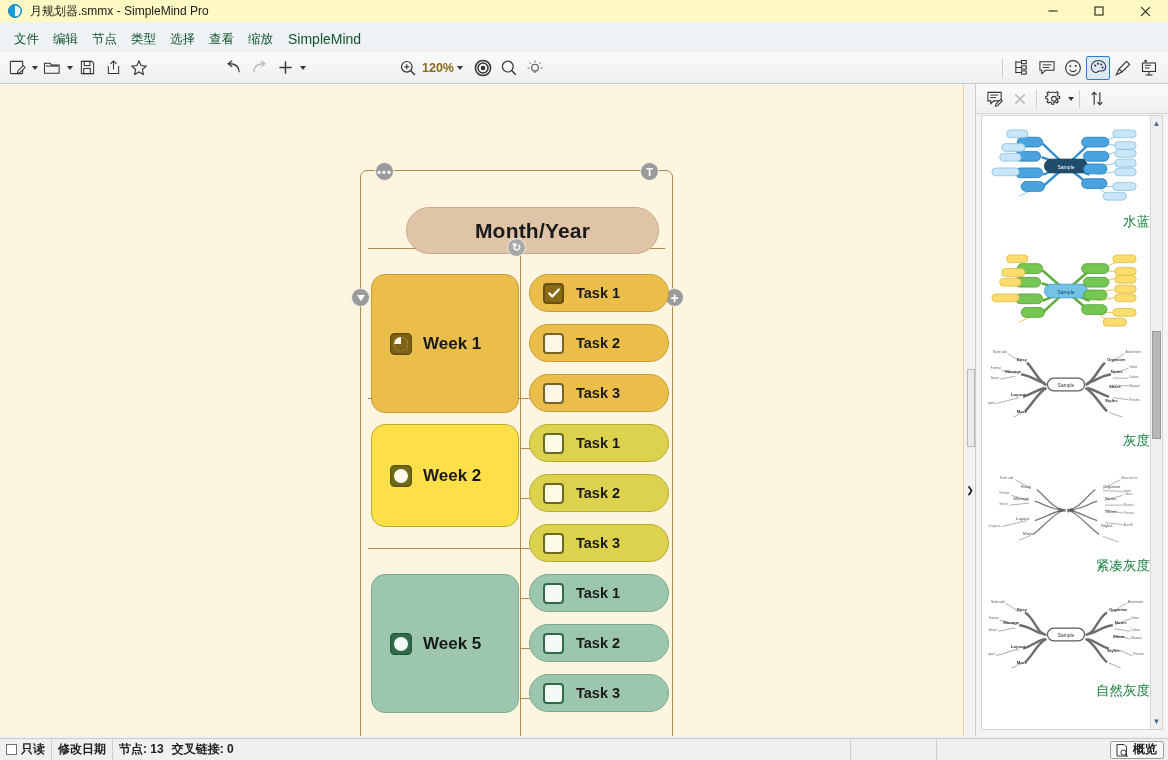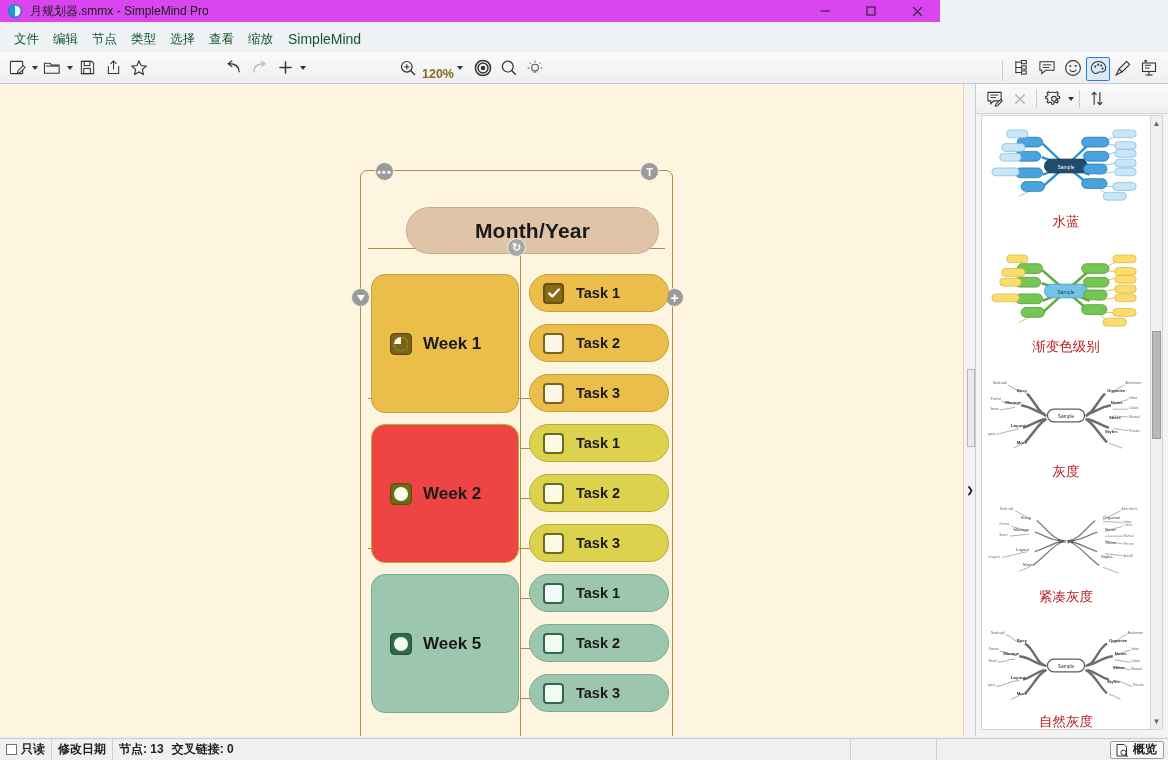--- a/index.html
+++ b/index.html
@@ -6,22 +6,22 @@
   html,body { width:1168px; height:760px; overflow:hidden; }
   body {
     font-family: "Liberation Sans", sans-serif;
     background:#f0f0f0; font-size:12px; color:#000;
     -webkit-font-smoothing: antialiased;
   }
   .app { position:relative; width:1168px; height:760px; background:#eef2f5; }
 
   
   .titlebar {
-    position:absolute; left:0; top:0; width:940px; height:22px;
-    background:#d946ef; display:flex; align-items:center;
+    position:absolute; left:0; top:0; width:1168px; height:22px;
+    background:#fef9c3; display:flex; align-items:center;
   }
   .app-logo { width:14px; height:14px; margin-left:8px; margin-right:8px; position:relative; flex:0 0 auto; }
   .app-logo svg { display:block; }
   .title-text { font-size:12px; color:#1b1b1b; letter-spacing:0; white-space:nowrap; }
   .winbtns { position:absolute; right:0; top:0; display:flex; height:22px; }
   .winbtn { width:46px; height:22px; display:flex; align-items:center; justify-content:center; color:#222; font-size:12px; }
   .winbtn svg { display:block; }
 
   
   .menubar {
@@ -31,21 +31,21 @@
   .menu-item { font-size:12.5px; padding:2px 7px; color:#14532d; white-space:nowrap; }
   .menu-item.latin { font-size:14px; padding:2px 8px; }
 
   
   .toolbar {
     position:absolute; left:0; top:52px; width:1168px; height:32px;
     background:linear-gradient(#fbfbfb,#eceff1);
     border-bottom:1px solid #c8ccd0;
     display:flex; align-items:center;
   }
-  .tb-group { display:flex; align-items:flex-end; }
+  .tb-group { display:flex; align-items:center; }
   .tb-btn { width:26px; height:26px; display:flex; align-items:center; justify-content:center; }
   .tb-btn.sel { border:1px solid #2a7fd4; border-radius:2px; background:#dce9f7; width:24px; height:24px; }
   .caret { width:9px; height:26px; display:flex; align-items:center; justify-content:center; }
   .caret i { display:block; width:0;height:0;border-left:3.5px solid transparent;border-right:3.5px solid transparent;border-top:4px solid #333; }
   .zoom-label { font-size:12.5px; color:#8a6a1a; font-weight:bold; margin:0 2px 0 1px; }
   .tb-sep { width:1px; height:20px; background:#c9ced3; margin:0 5px; }
   svg.ic { display:block; }
 
   
   .canvas {
@@ -89,21 +89,21 @@
     left:46px; top:20px; width:253px; height:47px;
     background:#e0c4a8; border:1.5px solid #c8a98c;
     border-radius:24px; justify-content:center;
     font-size:21px; letter-spacing:.2px;
   }
   .node-week {
     width:148px; border-radius:14px; justify-content:flex-start;
     font-size:17px; padding-left:18px; gap:11px;
   }
   .w1 { left:11px; top:87px; height:139px; background:#ebbe4b; border:1.5px solid #c79f33; }
-  .w2 { left:11px; top:237px; height:139px; background:#ef4444; border:1.5px solid #b9ad31; }
+  .w2 { left:11px; top:237px; height:103px; background:#fde047; border:1.5px solid #b9ad31; }
   .w3 { left:11px; top:387px; height:139px; background:#9cc7ae; border:1.5px solid #7aab8e; }
 
   .node-task {
     left:169px; width:140px; height:38px; border-radius:19px;
     font-size:14.5px; padding-left:13px; gap:12px;
   }
   .t-amber { background:#ebbe4b; border:1.5px solid #c79f33; }
   .t-olive { background:#ddd24d; border:1.5px solid #b9ad31; }
   .t-sage  { background:#9cc7ae; border:1.5px solid #7aab8e; }
 
@@ -145,21 +145,21 @@
   }
   .ph-btn { width:25px; height:25px; display:flex; align-items:center; justify-content:center; }
   .ph-sep { width:1px; height:18px; background:#c9ced3; margin:0 4px; }
   .panel-body {
     position:absolute; left:5px; top:31px; width:170px; height:615px;
     background:#fff; border:1px solid #d4d4d4; overflow:hidden;
   }
   .style-item { position:relative; width:100%; padding-top:6px; }
   .thumb { width:156px; height:88px; margin:0 auto; display:block; }
   .style-label {
-    text-align:center; font-size:13.5px; color:#b91c1c; padding:3px 0 10px 0;
+    text-align:right; font-size:13.5px; color:#15803d; padding:3px 0 10px 0;
   }
   .panel-scroll {
     position:absolute; right:5px; top:31px; width:13px; height:615px;
     background:#f0f0f0; border:1px solid #d4d4d4;
   }
   .ps-up, .ps-dn { position:absolute; left:0; width:11px; height:13px; display:flex; align-items:center; justify-content:center; color:#4a6a8a; font-size:8px; }
   .ps-up { top:1px; } .ps-dn { bottom:1px; }
   .ps-thumb { position:absolute; left:1px; top:215px; width:9px; height:108px; background:#b8b8b8; border:1px solid #9a9a9a; }
   .watermark2 {
     position:absolute; left:1035px; top:740px;
@@ -649,21 +649,20 @@
               <rect x="4" y="48" width="28" height="8" rx="4"></rect>
             <rect x="128" y="8" width="24" height="8" rx="4"></rect>
               <rect x="130" y="21" width="22" height="8" rx="4"></rect>
             <rect x="130" y="29" width="22" height="8" rx="4"></rect>
               <rect x="130" y="39" width="22" height="8" rx="4"></rect>
             <rect x="130" y="48" width="22" height="8" rx="4"></rect>
               <rect x="128" y="63" width="24" height="8" rx="4"></rect>
             <rect x="118" y="73" width="24" height="8" rx="4"></rect>
           </g>
         </svg>
-        <div class="style-label">渐变色级别</div>
       </div>
 
       <div class="style-item">
         <svg class="thumb" viewBox="0 0 160 90">
           <g stroke="#6d6d6d" fill="none">
             <path d="M60 45 C52 42 48 30 40 22" stroke-width="2.6"></path>
               <path d="M58 43 C50 41 46 36 34 34" stroke-width="2.6"></path>
             <path d="M58 48 C50 50 46 54 36 57" stroke-width="2.6"></path>
               <path d="M60 48 C52 52 46 64 38 72" stroke-width="2.6"></path>
             <path d="M100 45 C108 42 112 30 120 22" stroke-width="2.6"></path>

